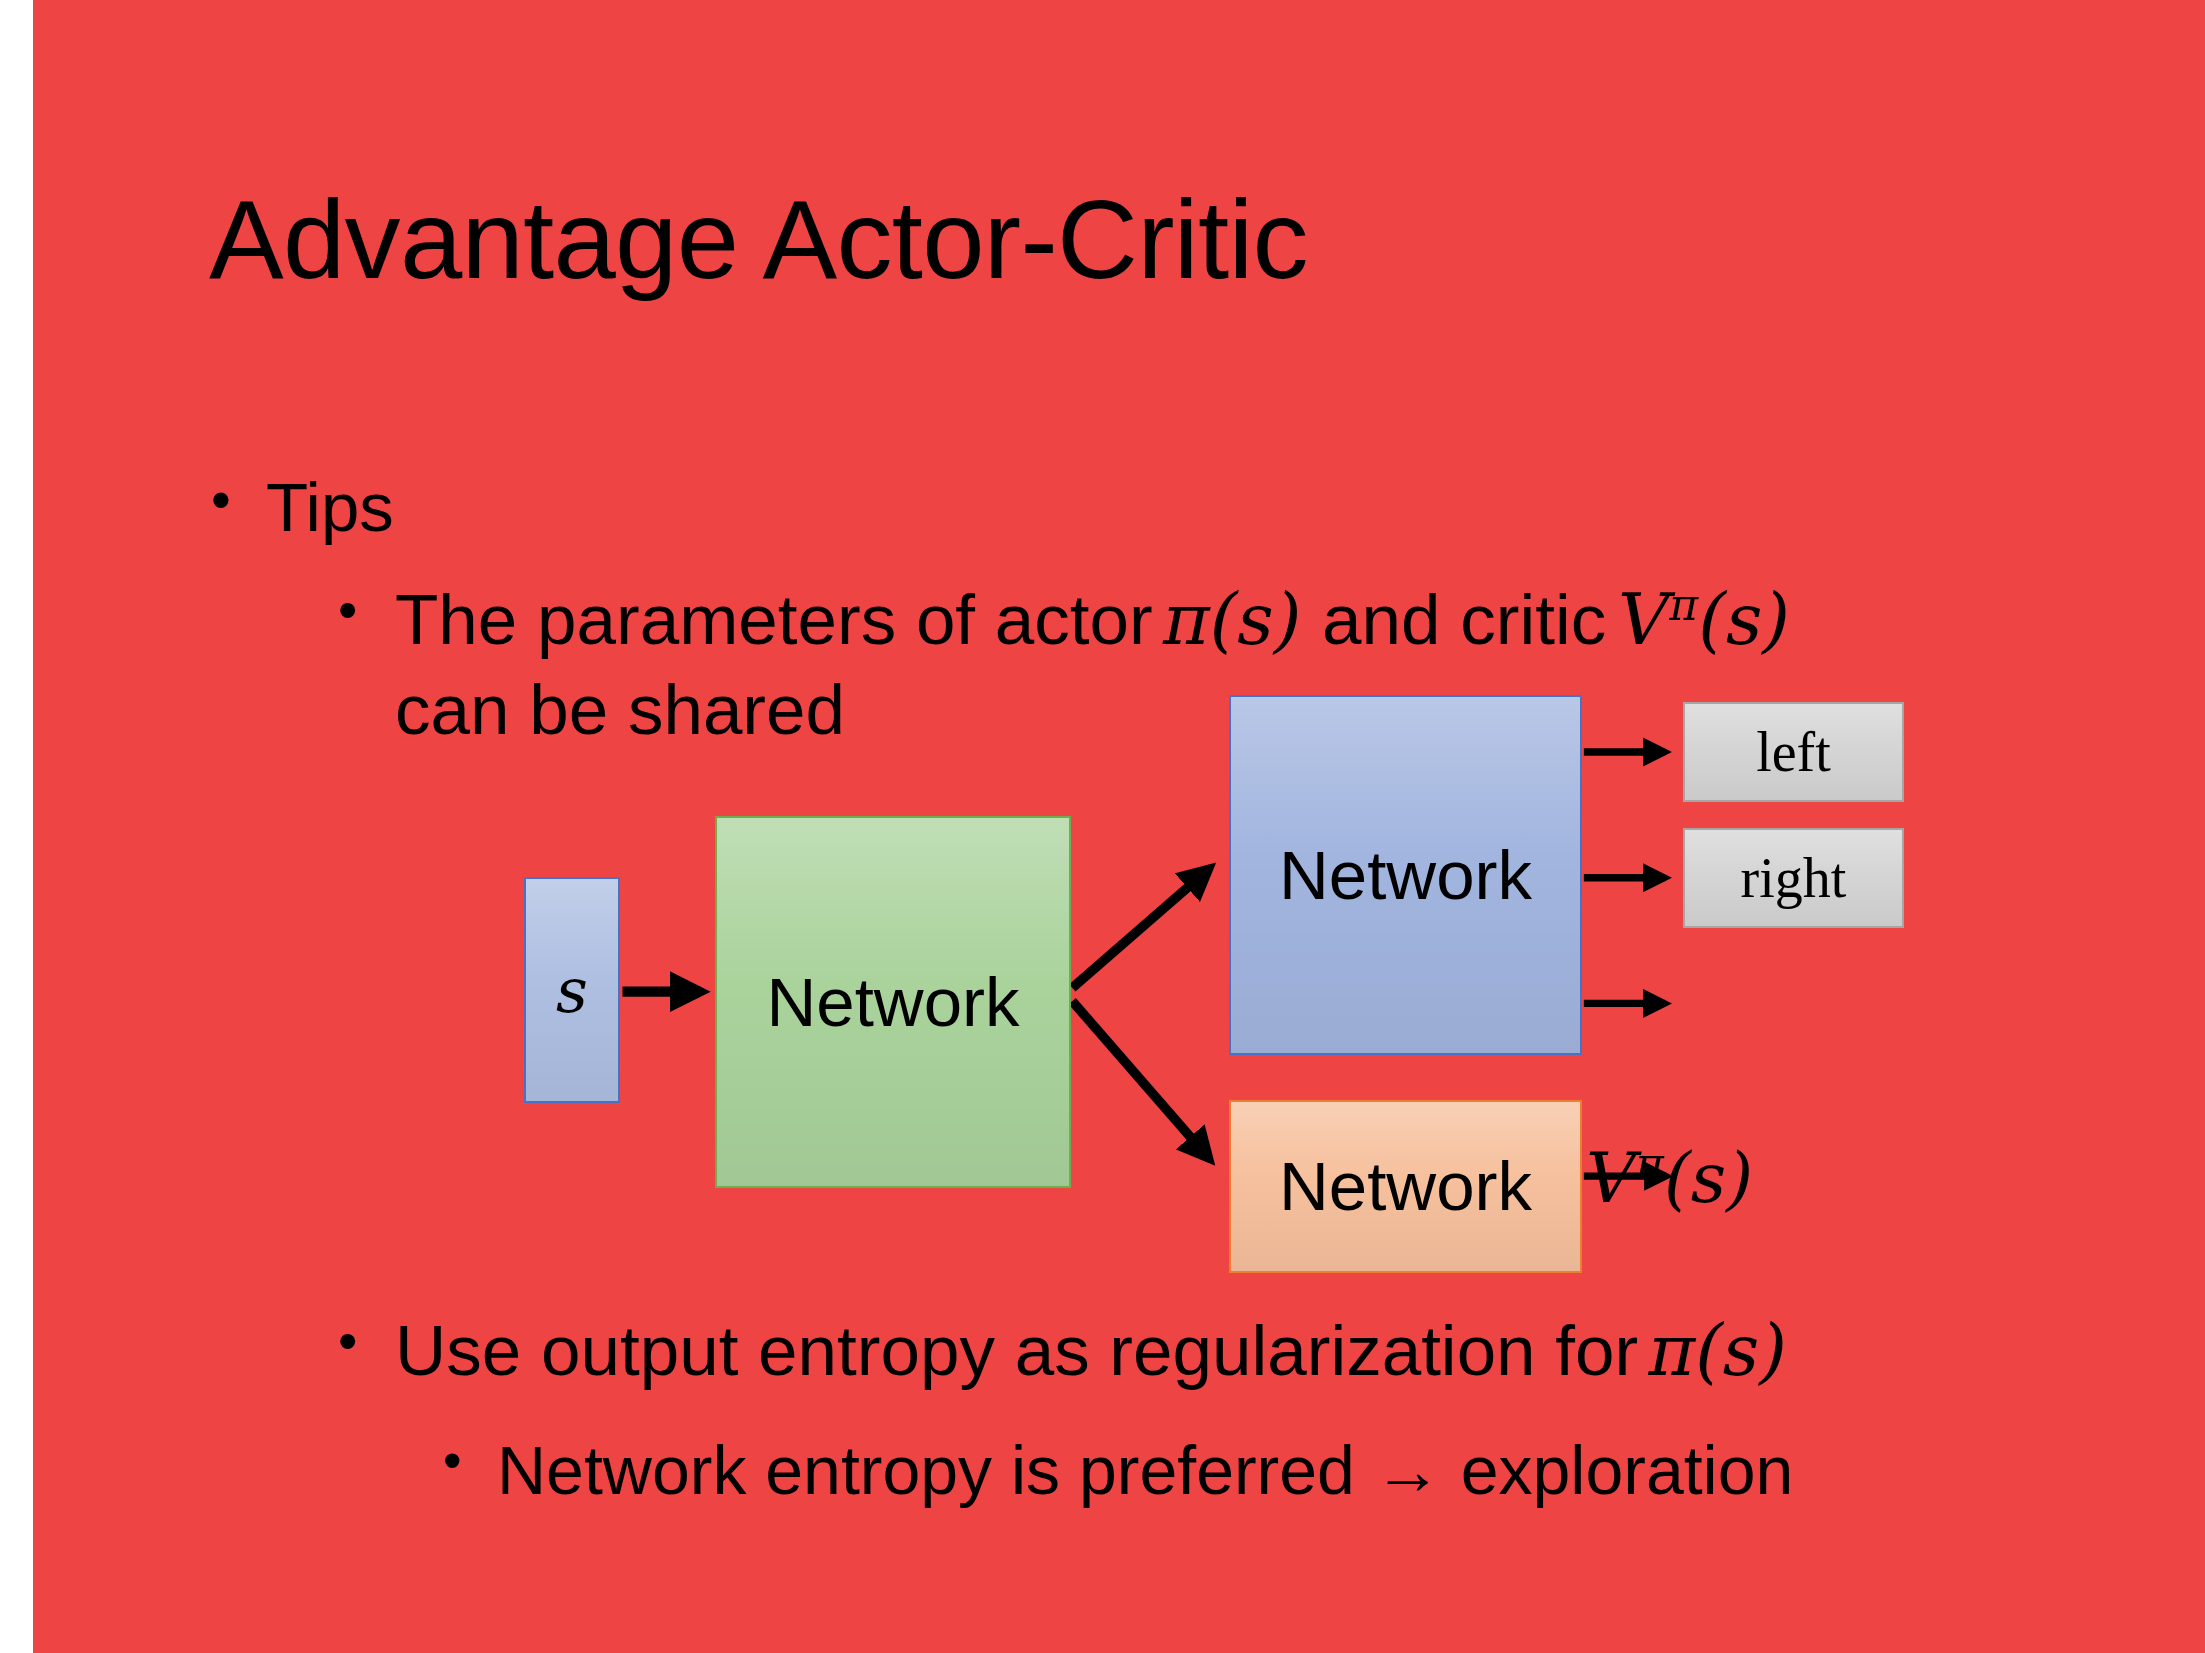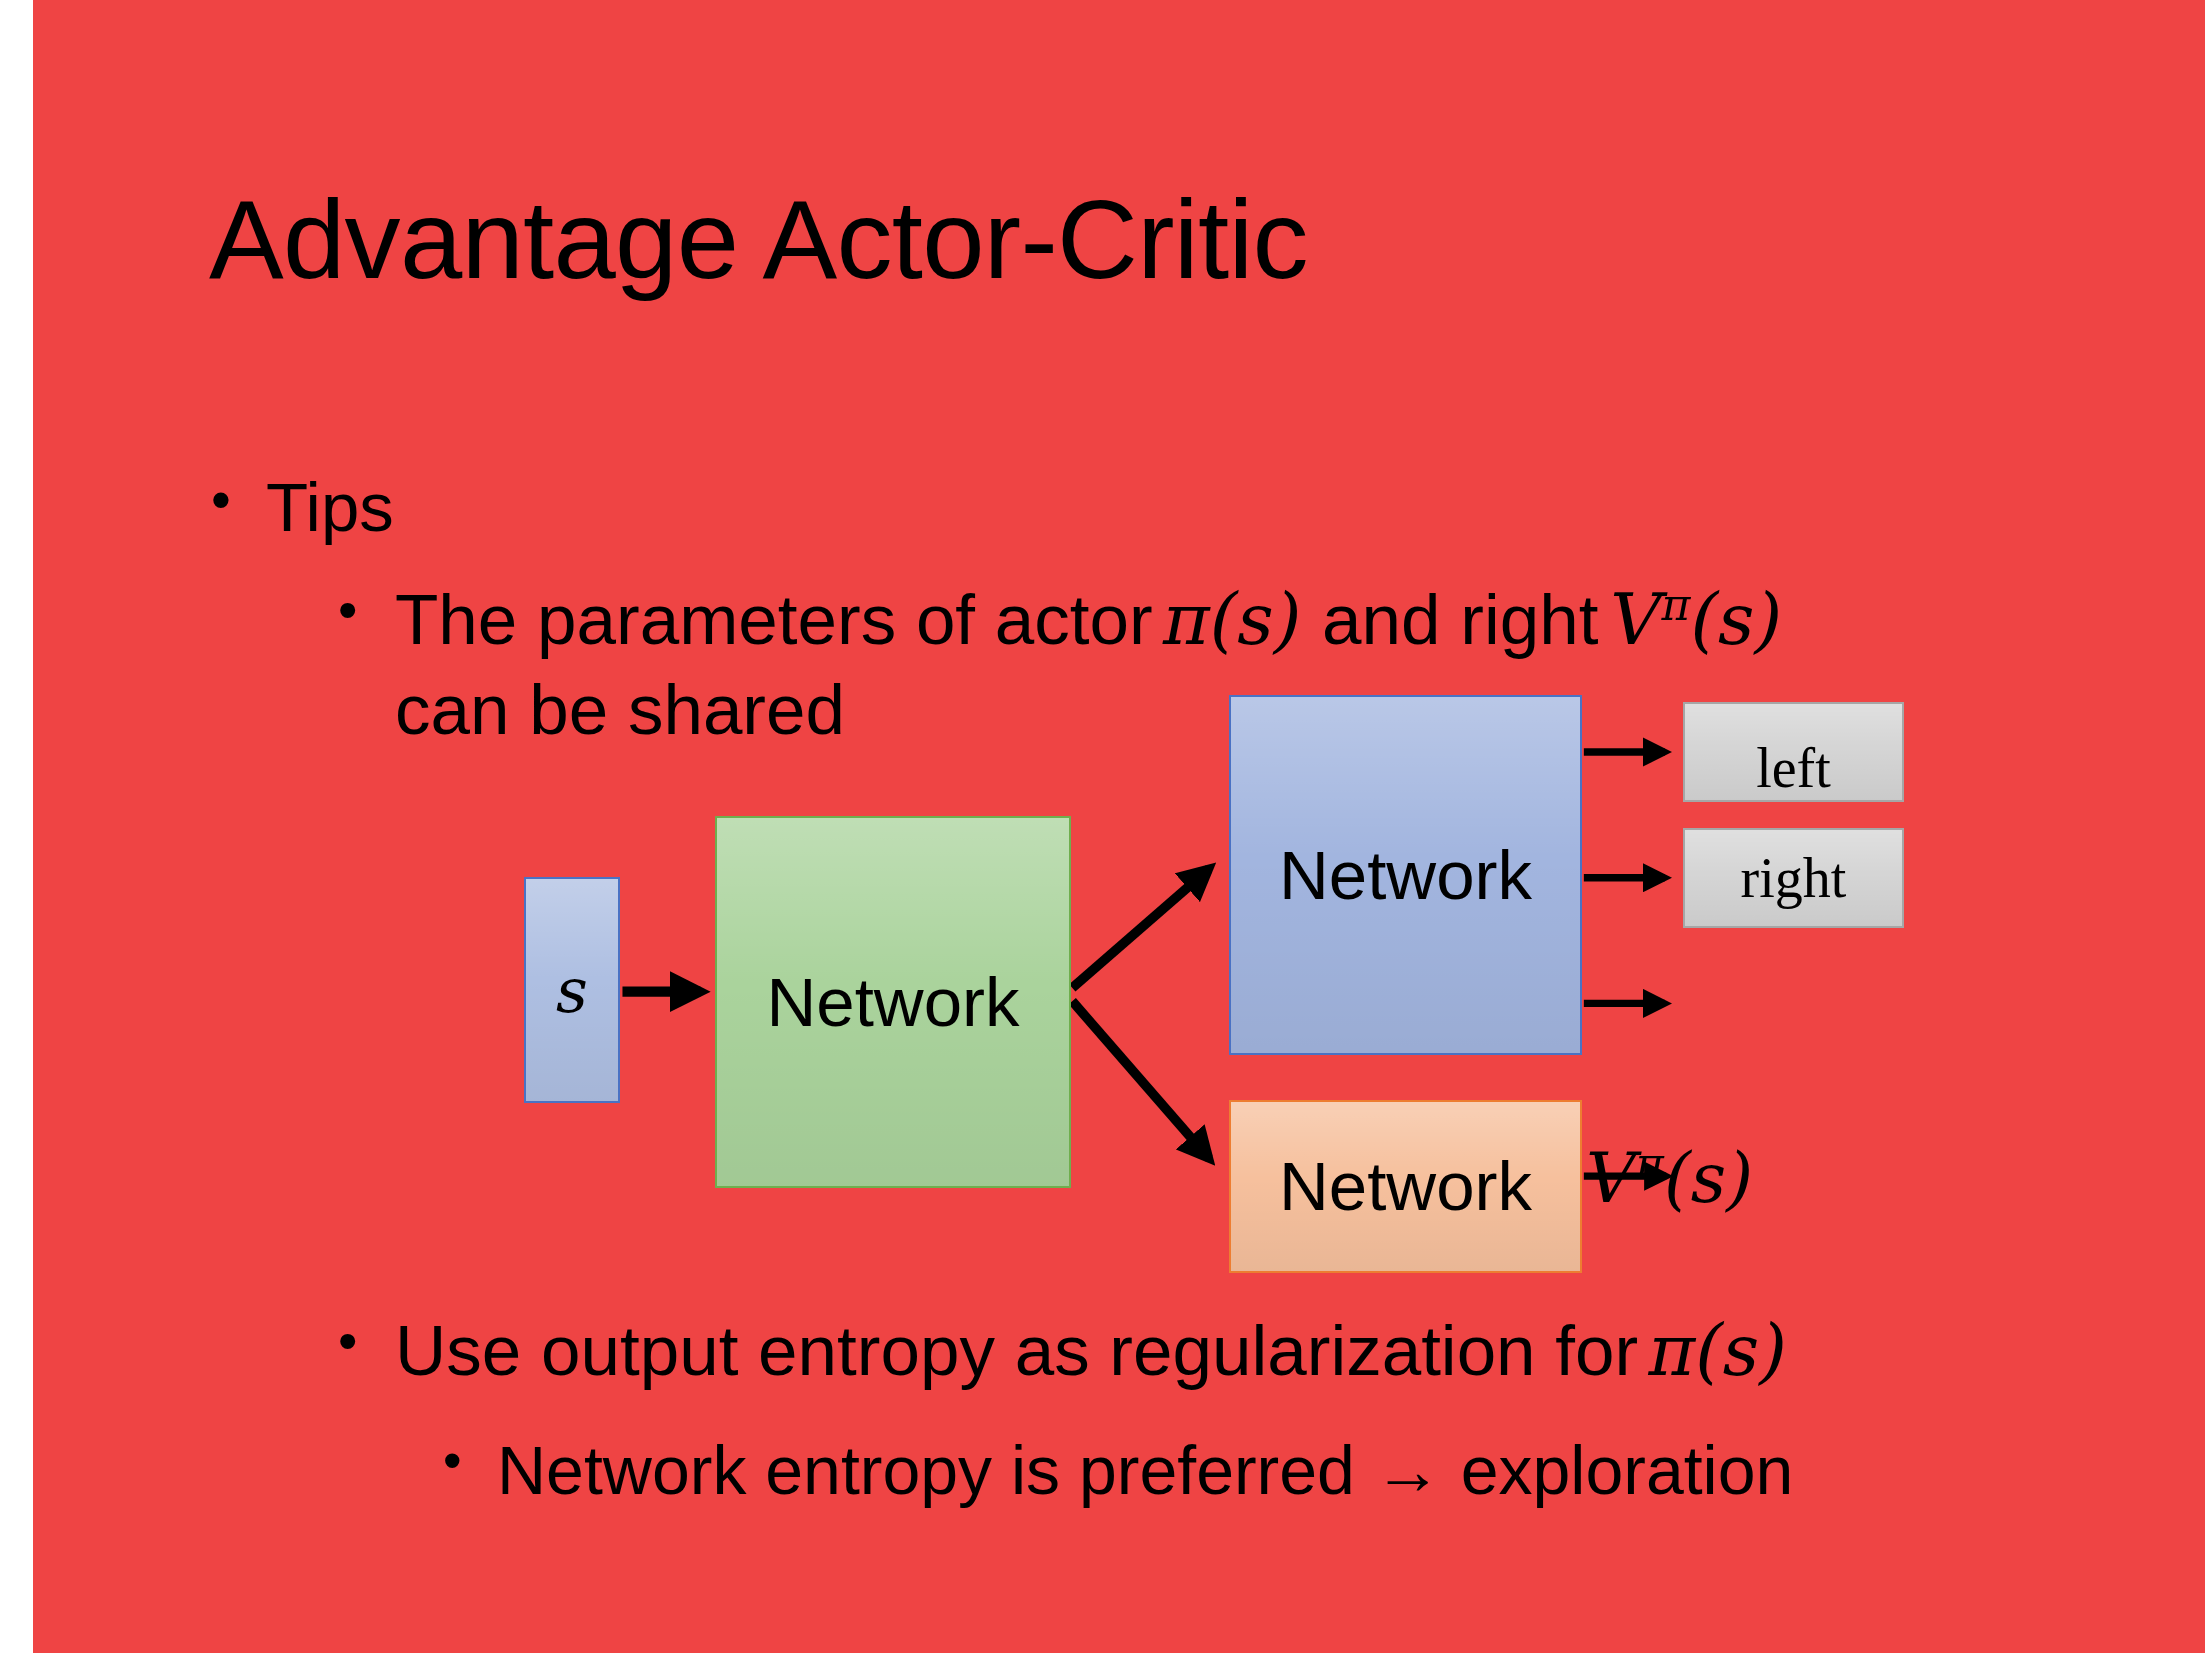--- a/index.html
+++ b/index.html
@@ -95,21 +95,21 @@
     border: 2.2px solid var(--critic_border, #ed7d31);
     font-size: 69px;
   }
   .box-action {
     left: 1650px; width: 221px; height: 100px;
     background-color: var(--action_fill, #d5d5d5);
     border: 2.2px solid var(--action_border, #a6a6a6);
     font-family: "Liberation Serif", "DejaVu Serif", serif;
     font-size: 56px;
   }
-  .box-action-left  { top: 702px; align-items: flex-end;  }
+  .box-action-left  { top: 702px;  }
   .box-action-right { top: 828px; }
   .box-action-fire  { top: 953px; }
 
   .critic-output {
     position: absolute;
     left: 1553px;
     top: 1138px;
     font-family: "DejaVu Serif", serif;
     font-style: italic;
     font-size: 69px;
@@ -131,21 +131,21 @@
   <div class="title">Advantage Actor-Critic</div>
 
   <div class="bullet-row row-tips">
     <span class="bullet-dot">•</span>
     <span>Tips</span>
   </div>
 
   <div class="bullet-row block-shared">
     <span class="bullet-dot">•</span>
     <span>
-      <span>The parameters of actor</span><span class="math math-actor">π(s)</span><span>and right</span><span class="math math-critic"><span>V</span><sup class="pi-sup">π</sup><span>(s)</span></span><br>
+      <span>The parameters of actor</span><span class="math math-actor">π(s)</span><span>and critic</span><span class="math math-critic"><span>V</span><sup class="pi-sup">π</sup><span>(s)</span></span><br>
       <span>can be shared</span>
     </span>
   </div>
 
   <svg class="arrow-layer" viewBox="0 0 3000 2250" xmlns="http://www.w3.org/2000/svg">
     <defs>
       <marker id="ah" markerWidth="4" markerHeight="4" refX="3" refY="2" orient="auto">
         <path d="M0,0 L4,2 L0,4 Z" fill="#000000"></path>
       </marker>
     </defs>

